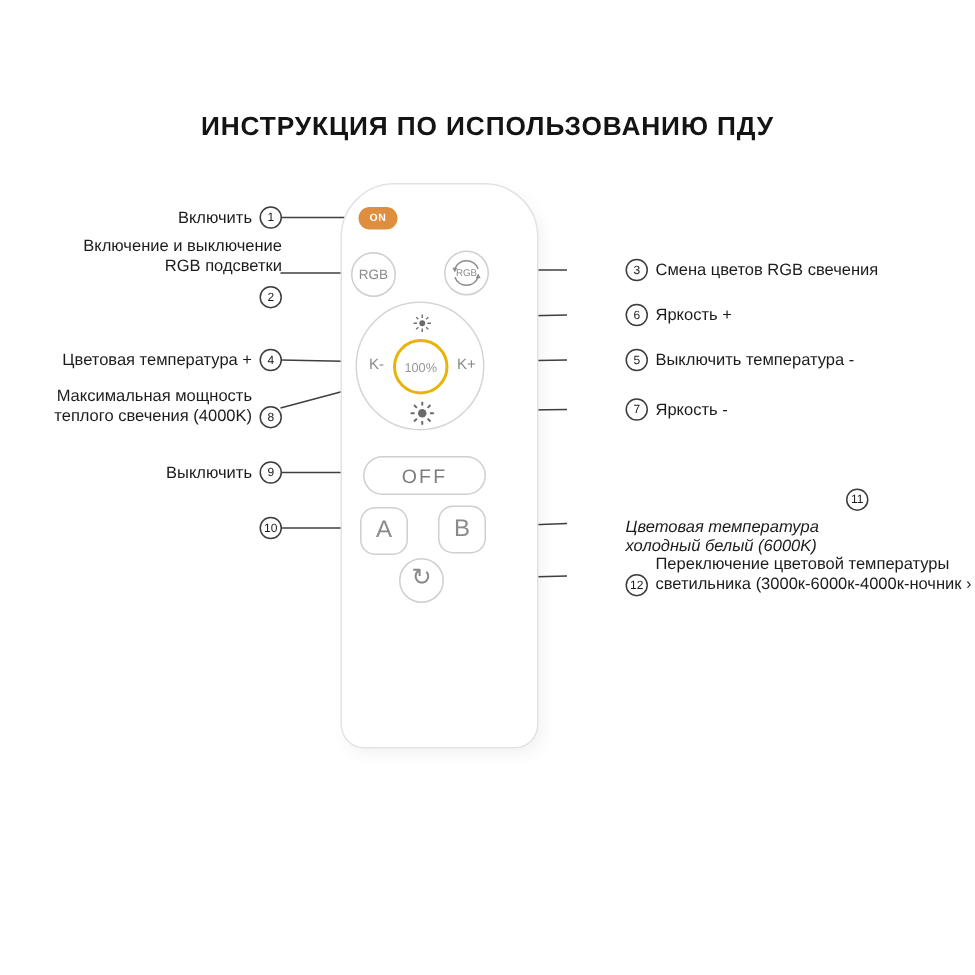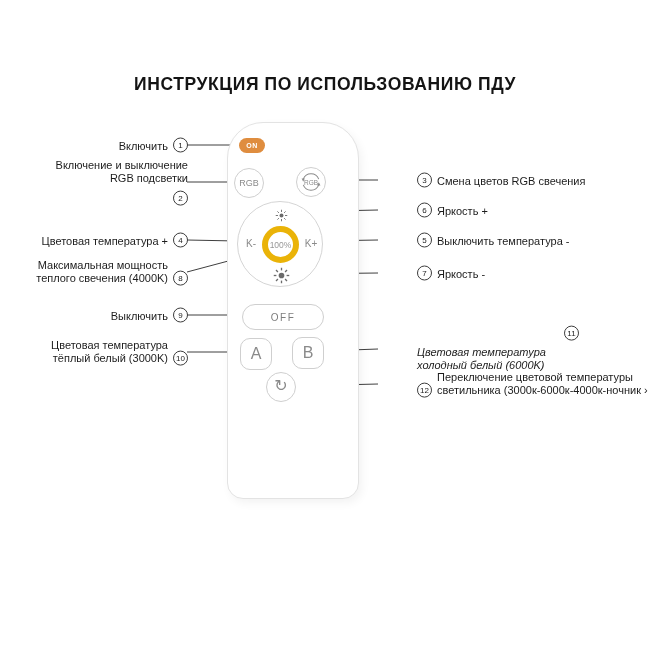--- a/index.html
+++ b/index.html
@@ -65,25 +65,25 @@
   }
   .k-minus { left:1px; }
   .k-plus { left:61px; }
   .sun { position:absolute; }
   .sun-small { left:37px; top:7px; width:13px; height:13px; }
   .sun-large { left:35px; top:65px; width:17px; height:17px; }
   .sun line { stroke:#6b6b6b; }
   .sun circle { fill:#6b6b6b; }
   .center-btn {
     left:24px; top:24px; width:37px; height:37px; border-radius:50%;
-    border:6px solid #eab308; font-size:8.5px; color:#979797;
+    border:2px solid #eab308; font-size:8.5px; color:#979797;
   }
   .off-btn {
     left:14px; top:181px; width:82px; height:26px; border-radius:13px;
-    font-size:10px; letter-spacing:1.5px; color:#7d7d7d;
+    font-size:13px; letter-spacing:1.5px; color:#7d7d7d;
   }
   .a-btn { left:12px; top:215px; width:32px; height:32px; border-radius:10px; font-size:16px; }
   .b-btn { left:64px; top:214px; width:32px; height:32px; border-radius:10px; font-size:16px; }
   .cycle-btn {
     left:38px; top:249px; width:30px; height:30px; border-radius:50%;
     font-size:16px; line-height:1; padding-bottom:2px;
   }
 
   
   .callout {
@@ -210,21 +210,20 @@
     <div class="ctext" style="width:155px;">Максимальная мощность теплого свечения (4000K)</div>
     <div class="nbadge">8</div>
   </div>
 
   <div class="callout left" style="top:315px;">
     <div class="ctext">Выключить</div>
     <div class="nbadge">9</div>
   </div>
 
   <div class="callout left" style="top:352px;">
-    <div class="ctext" style="width:148px;">Цветовая температура тёплый белый (3000K)</div>
     <div class="nbadge">10</div>
   </div>
 
   <div class="callout right" style="top:180px;">
     <div class="nbadge">3</div>
     <div class="ctext">Смена цветов RGB свечения</div>
   </div>
 
   <div class="callout right" style="top:210px;">
     <div class="nbadge">6</div>

